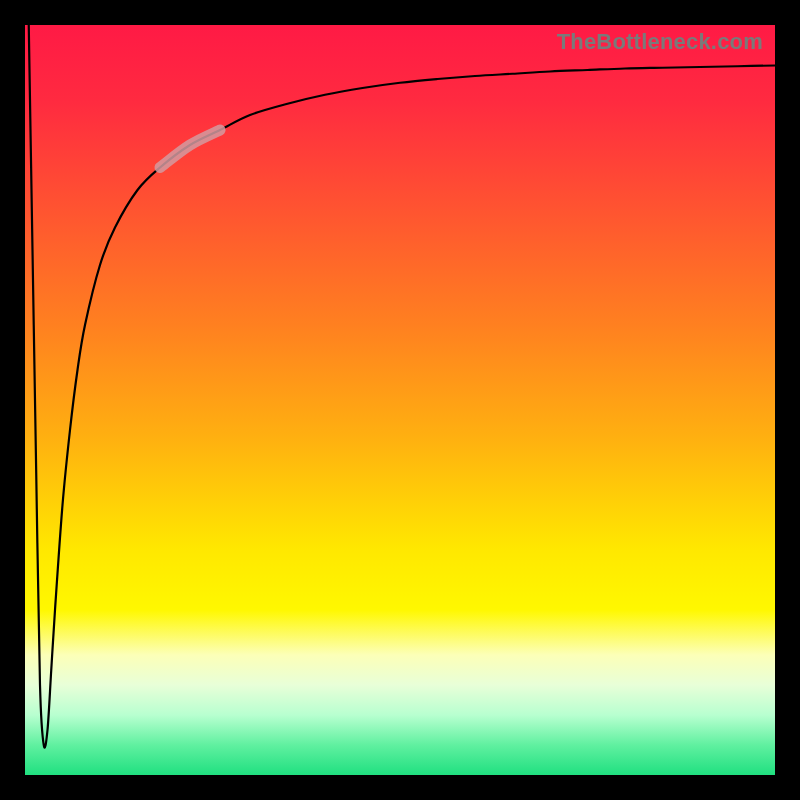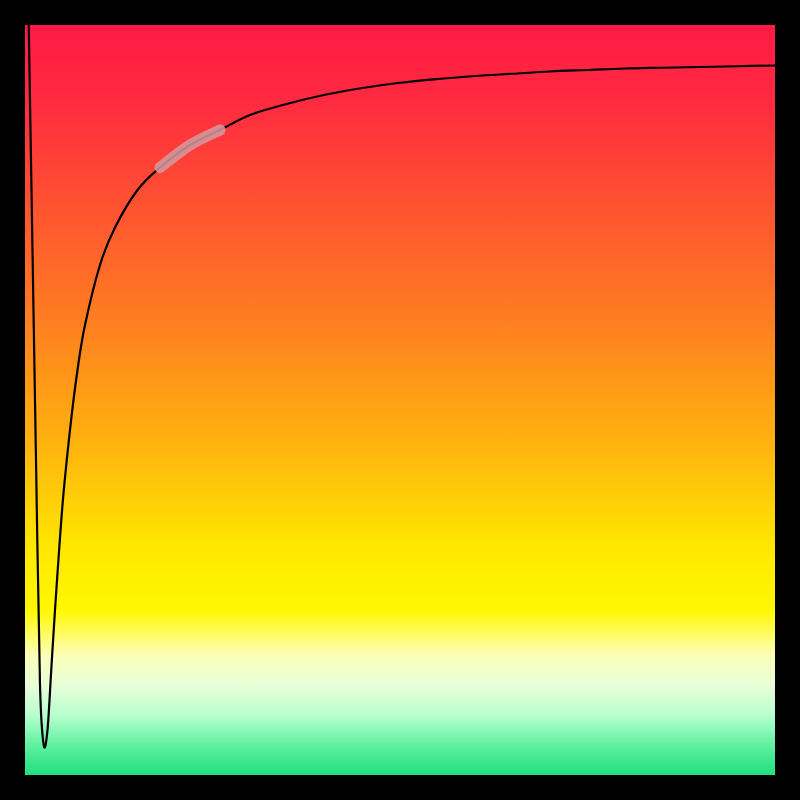--- a/index.html
+++ b/index.html
@@ -53,18 +53,19 @@
     stroke: #d49aa0;
     stroke-width: 11;
     stroke-linecap: round;
     opacity: 0.85;
   }
 </style>
 </head>
 <body>
 <div class="frame">
   <div class="plot-area">
+    <div class="watermark">TheBottleneck.com</div>
     <svg class="curve" viewBox="0 0 750 750">
       <path id="curvePath" class="curve-main" d="M 3.75 0.00 C 4.38 37.50, 6.25 150.00, 7.50 225.00 C 8.75 300.00, 10.00 377.50, 11.25 450.00 C 12.50 522.50, 13.75 615.00, 15.00 660.00 C 16.25 705.00, 17.50 712.50, 18.75 720.00 C 20.00 727.50, 21.25 717.50, 22.50 705.00 C 23.75 692.50, 25.00 665.00, 26.25 645.00 C 27.50 625.00, 28.13 612.50, 30.00 585.00 C 31.88 557.50, 35.00 510.00, 37.50 480.00 C 40.00 450.00, 42.50 427.50, 45.00 405.00 C 47.50 382.50, 50.00 362.50, 52.50 345.00 C 55.00 327.50, 56.25 317.50, 60.00 300.00 C 63.75 282.50, 70.00 256.25, 75.00 240.00 C 80.00 223.75, 83.75 215.00, 90.00 202.50 C 96.25 190.00, 105.00 175.00, 112.50 165.00 C 120.00 155.00, 126.25 150.00, 135.00 142.50 C 143.75 135.00, 155.00 126.25, 165.00 120.00 C 175.00 113.75, 185.00 110.00, 195.00 105.00 C 205.00 100.00, 213.75 94.38, 225.00 90.00 C 236.25 85.63, 250.00 82.13, 262.50 78.75 C 275.00 75.38, 287.50 72.38, 300.00 69.75 C 312.50 67.13, 325.00 65.00, 337.50 63.00 C 350.00 61.00, 362.50 59.25, 375.00 57.75 C 387.50 56.25, 400.00 55.13, 412.50 54.00 C 425.00 52.88, 437.50 51.88, 450.00 51.00 C 462.50 50.13, 475.00 49.50, 487.50 48.75 C 500.00 48.00, 512.50 47.13, 525.00 46.50 C 537.50 45.88, 550.00 45.50, 562.50 45.00 C 575.00 44.50, 587.50 43.88, 600.00 43.50 C 612.50 43.13, 625.00 43.00, 637.50 42.75 C 650.00 42.50, 662.50 42.25, 675.00 42.00 C 687.50 41.75, 700.00 41.50, 712.50 41.25 C 725.00 41.00, 743.75 40.63, 750.00 40.50"></path>
       <path id="highlightPath" class="highlight" d="M 135.00 142.50 C 140.00 138.75, 155.00 126.25, 165.00 120.00 C 175.00 113.75, 190.00 107.50, 195.00 105.00"></path>
     </svg>
   </div>
 </div>
 
 </body></html>

